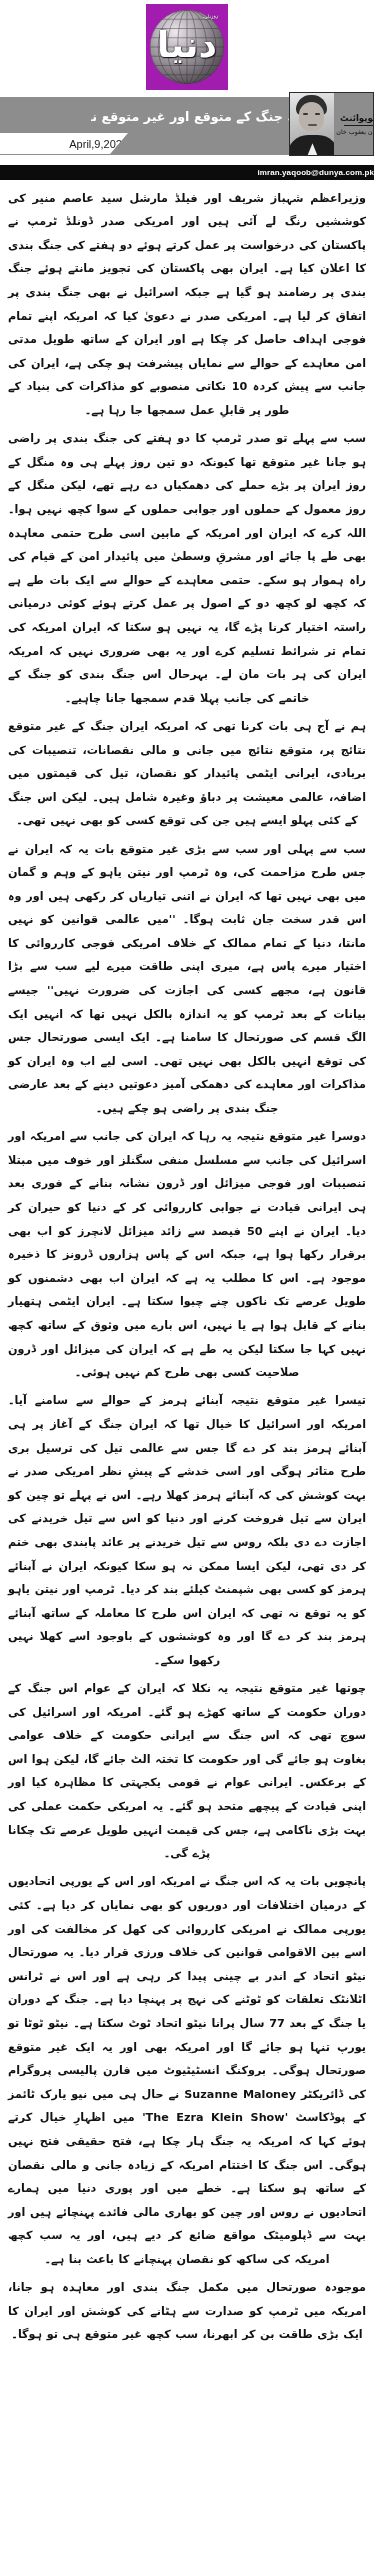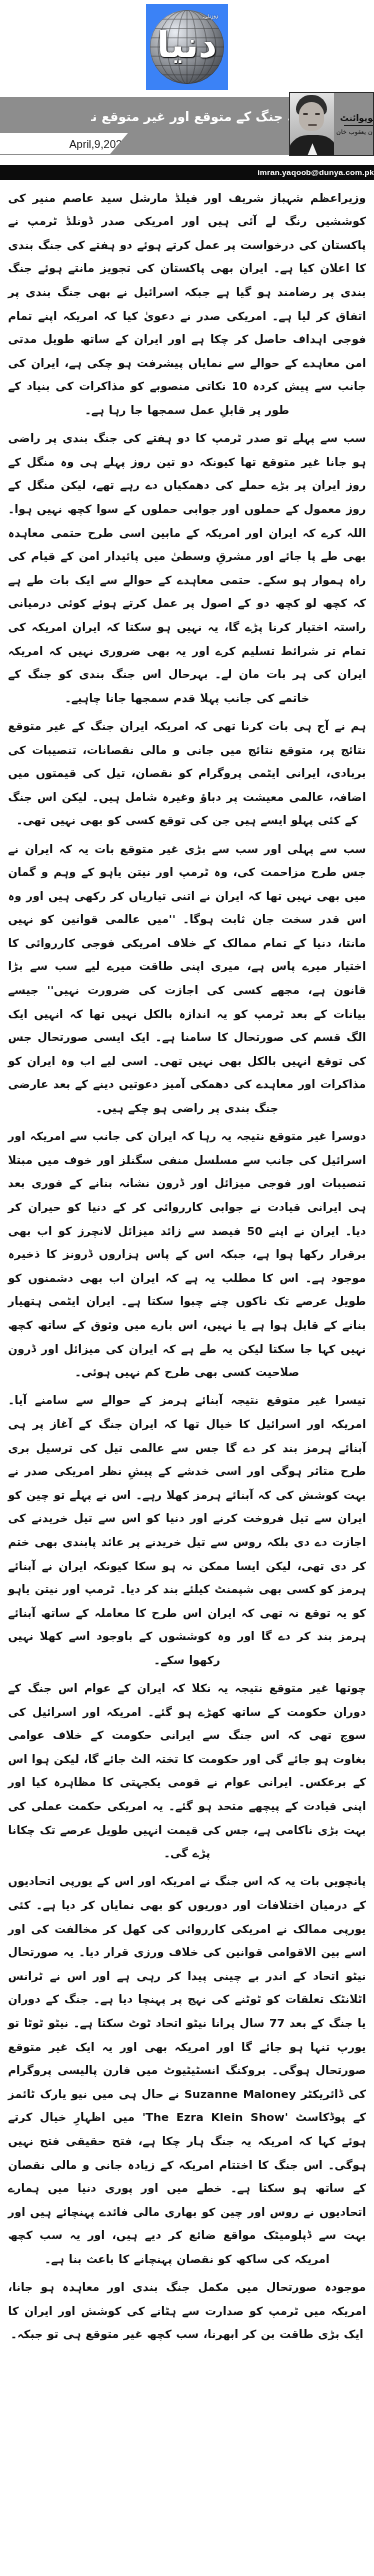--- a/index.html
+++ b/index.html
@@ -30,21 +30,21 @@
     display: flex;
     align-items: flex-start;
     justify-content: center;
     padding-top: 3.5px;
     box-sizing: border-box;
   }
   .masthead {
     width: 82px;
     height: 86px;
     position: relative;
-    background: #3b82f6;
+    background: #a21caf;
     overflow: hidden;
   }
   .masthead .globe {
     position: absolute;
     left: 50%;
     top: 50%;
     width: 74px;
     height: 74px;
     margin-left: -37px;
     margin-top: -37px;
@@ -360,23 +360,23 @@
     </div>
   </div>
 
   <div class="email-bar">
     <span class="email-text">imran.yaqoob@dunya.com.pk</span>
   </div>
 
   <div class="article">
     <p class="para">وزیراعظم شہباز شریف اور فیلڈ مارشل سید عاصم منیر کی کوششیں رنگ لے آئی ہیں اور امریکی صدر ڈونلڈ ٹرمپ نے پاکستان کی درخواست پر عمل کرتے ہوئے دو ہفتے کی جنگ بندی کا اعلان کیا ہے۔ ایران بھی پاکستان کی تجویز مانتے ہوئے جنگ بندی پر رضامند ہو گیا ہے جبکہ اسرائیل نے بھی جنگ بندی پر اتفاق کر لیا ہے۔ امریکی صدر نے دعویٰ کیا کہ امریکہ اپنے تمام فوجی اہداف حاصل کر چکا ہے اور ایران کے ساتھ طویل مدتی امن معاہدے کے حوالے سے نمایاں پیشرفت ہو چکی ہے، ایران کی جانب سے پیش کردہ 10 نکاتی منصوبے کو مذاکرات کی بنیاد کے طور پر قابلِ عمل سمجھا جا رہا ہے۔</p>
     <p class="para">سب سے پہلے تو صدر ٹرمپ کا دو ہفتے کی جنگ بندی پر راضی ہو جانا غیر متوقع تھا کیونکہ دو تین روز پہلے ہی وہ منگل کے روز ایران پر بڑے حملے کی دھمکیاں دے رہے تھے، لیکن منگل کے روز معمول کے حملوں اور جوابی حملوں کے سوا کچھ نہیں ہوا۔ اللہ کرے کہ ایران اور امریکہ کے مابین اسی طرح حتمی معاہدہ بھی طے پا جائے اور مشرقِ وسطیٰ میں پائیدار امن کے قیام کی راہ ہموار ہو سکے۔ حتمی معاہدے کے حوالے سے ایک بات طے ہے کہ کچھ لو کچھ دو کے اصول پر عمل کرتے ہوئے کوئی درمیانی راستہ اختیار کرنا پڑے گا، یہ نہیں ہو سکتا کہ ایران امریکہ کی تمام تر شرائط تسلیم کرے اور یہ بھی ضروری نہیں کہ امریکہ ایران کی ہر بات مان لے۔ بہرحال اس جنگ بندی کو جنگ کے خاتمے کی جانب پہلا قدم سمجھا جانا چاہیے۔</p>
-    <p class="para">ہم نے آج ہی بات کرنا تھی کہ امریکہ ایران جنگ کے غیر متوقع نتائج پر، متوقع نتائج میں جانی و مالی نقصانات، تنصیبات کی بربادی، ایرانی ایٹمی پروگرام کو نقصان، تیل کی قیمتوں میں اضافہ، عالمی معیشت پر دباؤ وغیرہ شامل ہیں۔ لیکن اس جنگ کے کئی پہلو ایسے ہیں جن کی توقع کسی کو بھی نہیں تھی۔</p>
+    <p class="para">ہم نے آج ہی بات کرنا تھی کہ امریکہ ایران جنگ کے غیر متوقع نتائج پر، متوقع نتائج میں جانی و مالی نقصانات، تنصیبات کی بربادی، ایرانی ایٹمی پائیدار کو نقصان، تیل کی قیمتوں میں اضافہ، عالمی معیشت پر دباؤ وغیرہ شامل ہیں۔ لیکن اس جنگ کے کئی پہلو ایسے ہیں جن کی توقع کسی کو بھی نہیں تھی۔</p>
     <p class="para">سب سے پہلی اور سب سے بڑی غیر متوقع بات یہ کہ ایران نے جس طرح مزاحمت کی، وہ ٹرمپ اور نیتن یاہو کے وہم و گمان میں بھی نہیں تھا کہ ایران نے اتنی تیاریاں کر رکھی ہیں اور وہ اس قدر سخت جان ثابت ہوگا۔ ''میں عالمی قوانین کو نہیں مانتا، دنیا کے تمام ممالک کے خلاف امریکی فوجی کارروائی کا اختیار میرے پاس ہے، میری اپنی طاقت میرے لیے سب سے بڑا قانون ہے، مجھے کسی کی اجازت کی ضرورت نہیں'' جیسے بیانات کے بعد ٹرمپ کو یہ اندازہ بالکل نہیں تھا کہ انہیں ایک الگ قسم کی صورتحال کا سامنا ہے۔ ایک ایسی صورتحال جس کی توقع انہیں بالکل بھی نہیں تھی۔ اسی لیے اب وہ ایران کو مذاکرات اور معاہدے کی دھمکی آمیز دعوتیں دینے کے بعد عارضی جنگ بندی پر راضی ہو چکے ہیں۔</p>
     <p class="para">دوسرا غیر متوقع نتیجہ یہ رہا کہ ایران کی جانب سے امریکہ اور اسرائیل کی جانب سے مسلسل منفی سگنلز اور خوف میں مبتلا تنصیبات اور فوجی میزائل اور ڈرون نشانہ بنانے کے فوری بعد ہی ایرانی قیادت نے جوابی کارروائی کر کے دنیا کو حیران کر دیا۔ ایران نے اپنے 50 فیصد سے زائد میزائل لانچرز کو اب بھی برقرار رکھا ہوا ہے، جبکہ اس کے پاس ہزاروں ڈرونز کا ذخیرہ موجود ہے۔ اس کا مطلب یہ ہے کہ ایران اب بھی دشمنوں کو طویل عرصے تک ناکوں چنے چبوا سکتا ہے۔ ایران ایٹمی ہتھیار بنانے کے قابل ہوا ہے یا نہیں، اس بارے میں وثوق کے ساتھ کچھ نہیں کہا جا سکتا لیکن یہ طے ہے کہ ایران کی میزائل اور ڈرون صلاحیت کسی بھی طرح کم نہیں ہوئی۔</p>
     <p class="para">تیسرا غیر متوقع نتیجہ آبنائے ہرمز کے حوالے سے سامنے آیا۔ امریکہ اور اسرائیل کا خیال تھا کہ ایران جنگ کے آغاز پر ہی آبنائے ہرمز بند کر دے گا جس سے عالمی تیل کی ترسیل بری طرح متاثر ہوگی اور اسی خدشے کے پیشِ نظر امریکی صدر نے بہت کوشش کی کہ آبنائے ہرمز کھلا رہے۔ اس نے پہلے تو چین کو ایران سے تیل فروخت کرنے اور دنیا کو اس سے تیل خریدنے کی اجازت دے دی بلکہ روس سے تیل خریدنے پر عائد پابندی بھی ختم کر دی تھی، لیکن ایسا ممکن نہ ہو سکا کیونکہ ایران نے آبنائے ہرمز کو کسی بھی شپمنٹ کیلئے بند کر دیا۔ ٹرمپ اور نیتن یاہو کو یہ توقع نہ تھی کہ ایران اس طرح کا معاملہ کے ساتھ آبنائے ہرمز بند کر دے گا اور وہ کوششوں کے باوجود اسے کھلا نہیں رکھوا سکے۔</p>
     <p class="para">چوتھا غیر متوقع نتیجہ یہ نکلا کہ ایران کے عوام اس جنگ کے دوران حکومت کے ساتھ کھڑے ہو گئے۔ امریکہ اور اسرائیل کی سوچ تھی کہ اس جنگ سے ایرانی حکومت کے خلاف عوامی بغاوت ہو جائے گی اور حکومت کا تختہ الٹ جائے گا، لیکن ہوا اس کے برعکس۔ ایرانی عوام نے قومی یکجہتی کا مظاہرہ کیا اور اپنی قیادت کے پیچھے متحد ہو گئے۔ یہ امریکی حکمت عملی کی بہت بڑی ناکامی ہے، جس کی قیمت انہیں طویل عرصے تک چکانا پڑے گی۔</p>
     <p class="para">پانچویں بات یہ کہ اس جنگ نے امریکہ اور اس کے یورپی اتحادیوں کے درمیان اختلافات اور دوریوں کو بھی نمایاں کر دیا ہے۔ کئی یورپی ممالک نے امریکی کارروائی کی کھل کر مخالفت کی اور اسے بین الاقوامی قوانین کی خلاف ورزی قرار دیا۔ یہ صورتحال نیٹو اتحاد کے اندر بے چینی پیدا کر رہی ہے اور اس نے ٹرانس اٹلانٹک تعلقات کو ٹوٹنے کی نہج پر پہنچا دیا ہے۔ جنگ کے دوران یا جنگ کے بعد 77 سال پرانا نیٹو اتحاد ٹوٹ سکتا ہے۔ نیٹو ٹوٹا تو یورپ تنہا ہو جائے گا اور امریکہ بھی اور یہ ایک غیر متوقع صورتحال ہوگی۔ بروکنگ انسٹیٹیوٹ میں فارن پالیسی پروگرام کی ڈائریکٹر Suzanne Maloney نے حال ہی میں نیو یارک ٹائمز کے پوڈکاسٹ 'The Ezra Klein Show' میں اظہارِ خیال کرتے ہوئے کہا کہ امریکہ یہ جنگ ہار چکا ہے، فتح حقیقی فتح نہیں ہوگی۔ اس جنگ کا اختتام امریکہ کے زیادہ جانی و مالی نقصان کے ساتھ ہو سکتا ہے۔ خطے میں اور پوری دنیا میں ہمارے اتحادیوں نے روس اور چین کو بھاری مالی فائدے پہنچائے ہیں اور بہت سے ڈپلومیٹک مواقع ضائع کر دیے ہیں، اور یہ سب کچھ امریکہ کی ساکھ کو نقصان پہنچانے کا باعث بنا ہے۔</p>
-    <p class="para">موجودہ صورتحال میں مکمل جنگ بندی اور معاہدہ ہو جانا، امریکہ میں ٹرمپ کو صدارت سے ہٹانے کی کوشش اور ایران کا ایک بڑی طاقت بن کر ابھرنا، سب کچھ غیر متوقع ہی تو جبکہ۔</p>
+    <p class="para">موجودہ صورتحال میں مکمل جنگ بندی اور معاہدہ ہو جانا، امریکہ میں ٹرمپ کو صدارت سے ہٹانے کی کوشش اور ایران کا ایک بڑی طاقت بن کر ابھرنا، سب کچھ غیر متوقع ہی تو ہوگا۔</p>
   </div>
 
 </div>
 
 
 </body></html>

